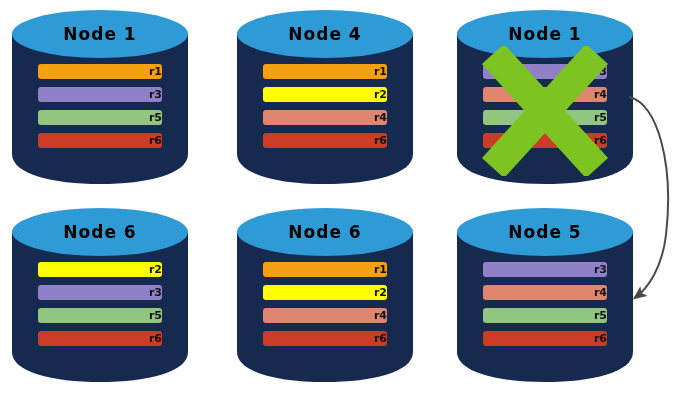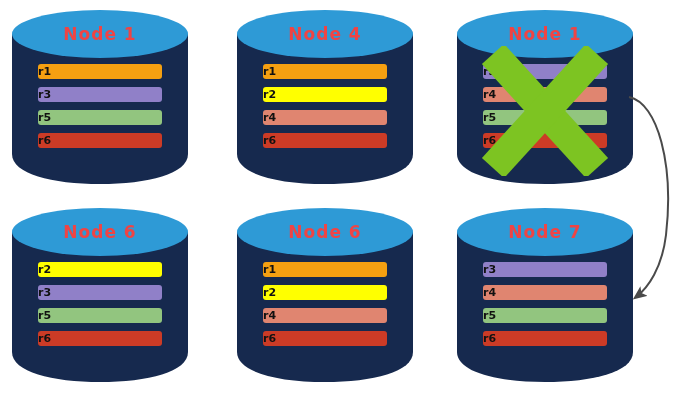--- a/index.html
+++ b/index.html
@@ -31,42 +31,42 @@
     width: 180px;
     height: 178px;
     overflow: visible;
   }
   .node-label {
     position: absolute;
     left: 0;
     top: 16px;
     width: 180px;
     text-align: center;
-    color: #ef4444;
+    color: #000000;
     font-size: 17px;
     font-weight: bold;
     font-family: "DejaVu Sans", sans-serif;
     letter-spacing: 1px;
     pointer-events: none;
   }
   .records {
     position: absolute;
     left: 28px;
     top: 56px;
     width: 124px;
   }
   .record {
     height: 15px;
     margin-bottom: 8px;
     border-radius: 3px;
     color: #111111;
     font-size: 11px;
     font-weight: bold;
     font-family: "DejaVu Sans", sans-serif;
-    text-align: left;
+    text-align: right;
     line-height: 15px;
   }
   .record:last-child { margin-bottom: 12px; }
   .fail-mark {
     position: absolute;
     left: 18px;
     top: 38px;
     width: 144px;
     height: 130px;
     pointer-events: none;
@@ -152,21 +152,21 @@
         <div class="record" style="background: rgb(255, 255, 0);">r2</div>
         <div class="record" style="background: rgb(224, 133, 112);">r4</div>
         <div class="record" style="background: rgb(204, 59, 38);">r6</div>
       </div>
     </div>
     <div class="node" style="left: 455px; top: 206px;">
       <svg class="node-svg" viewBox="0 0 180 178">
         <path d="M 2 26 L 2 146 C 2 166, 42 176, 90 176 C 138 176, 178 166, 178 146 L 178 26 Z" fill="#16294E"></path>
         <ellipse cx="90" cy="26" rx="88" ry="24" fill="#2E9AD6"></ellipse>
       </svg>
-      <div class="node-label">Node 7</div>
+      <div class="node-label">Node 5</div>
       <div class="records">
         <div class="record" style="background: rgb(144, 128, 200);">r3</div>
         <div class="record" style="background: rgb(224, 133, 112);">r4</div>
         <div class="record" style="background: rgb(146, 197, 127);">r5</div>
         <div class="record" style="background: rgb(204, 59, 38);">r6</div>
       </div>
     </div>
   </div>
 
 <svg class="transfer-arrow" viewBox="0 0 76 250">

